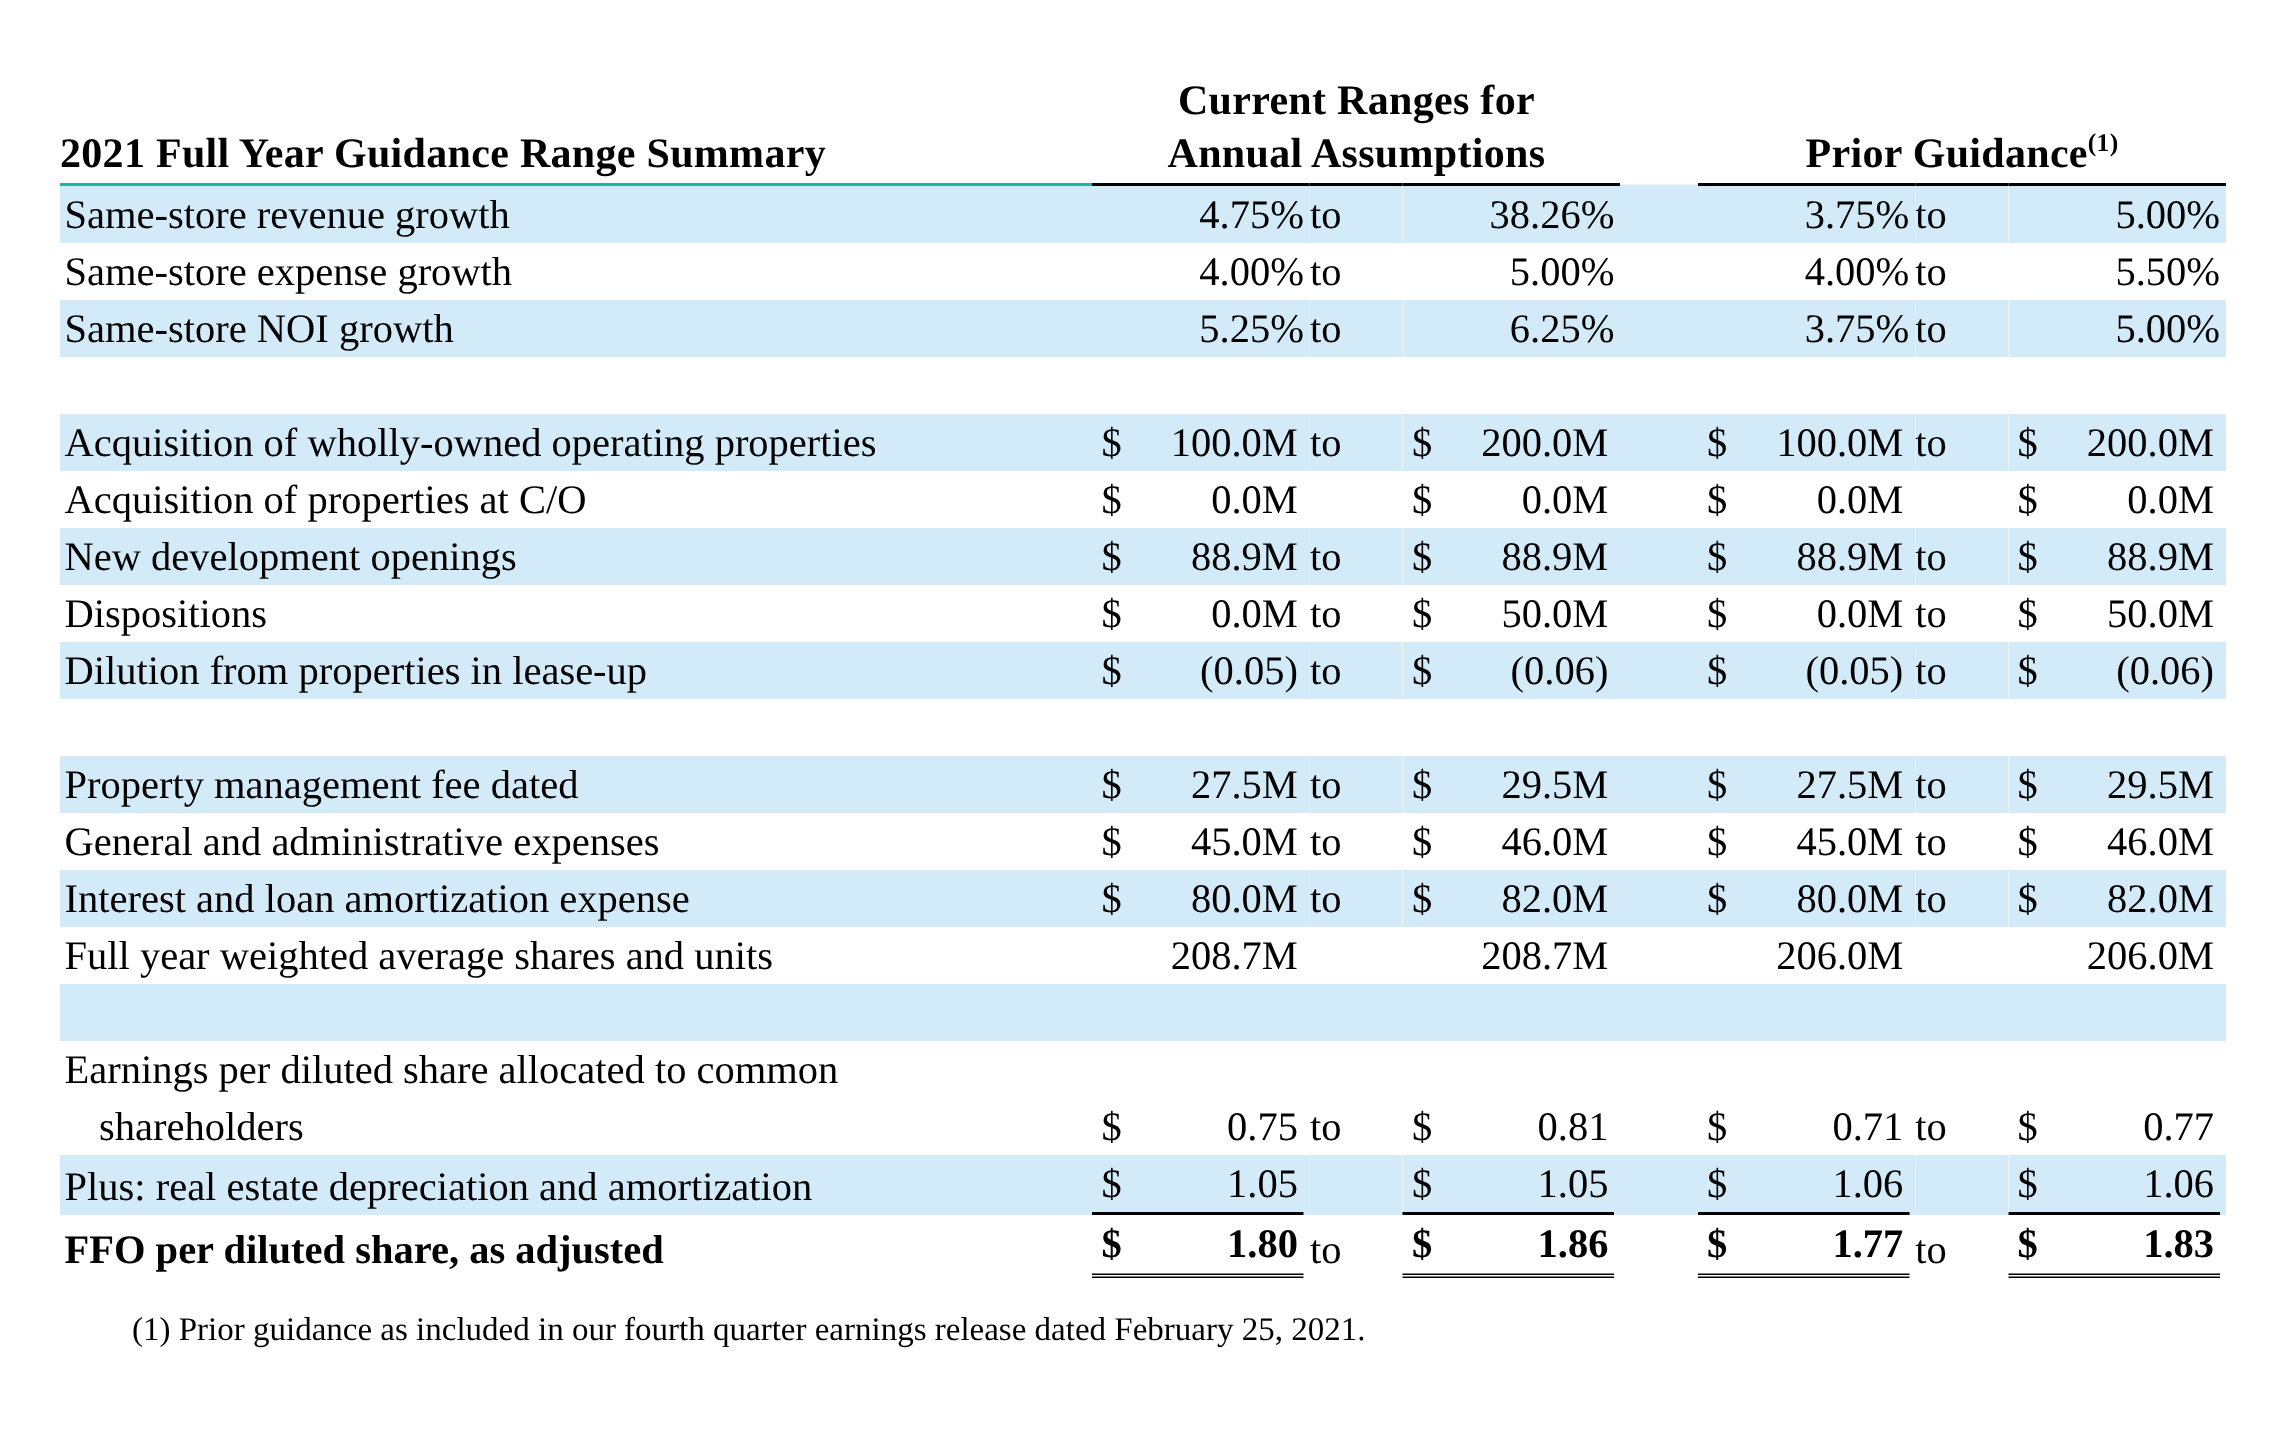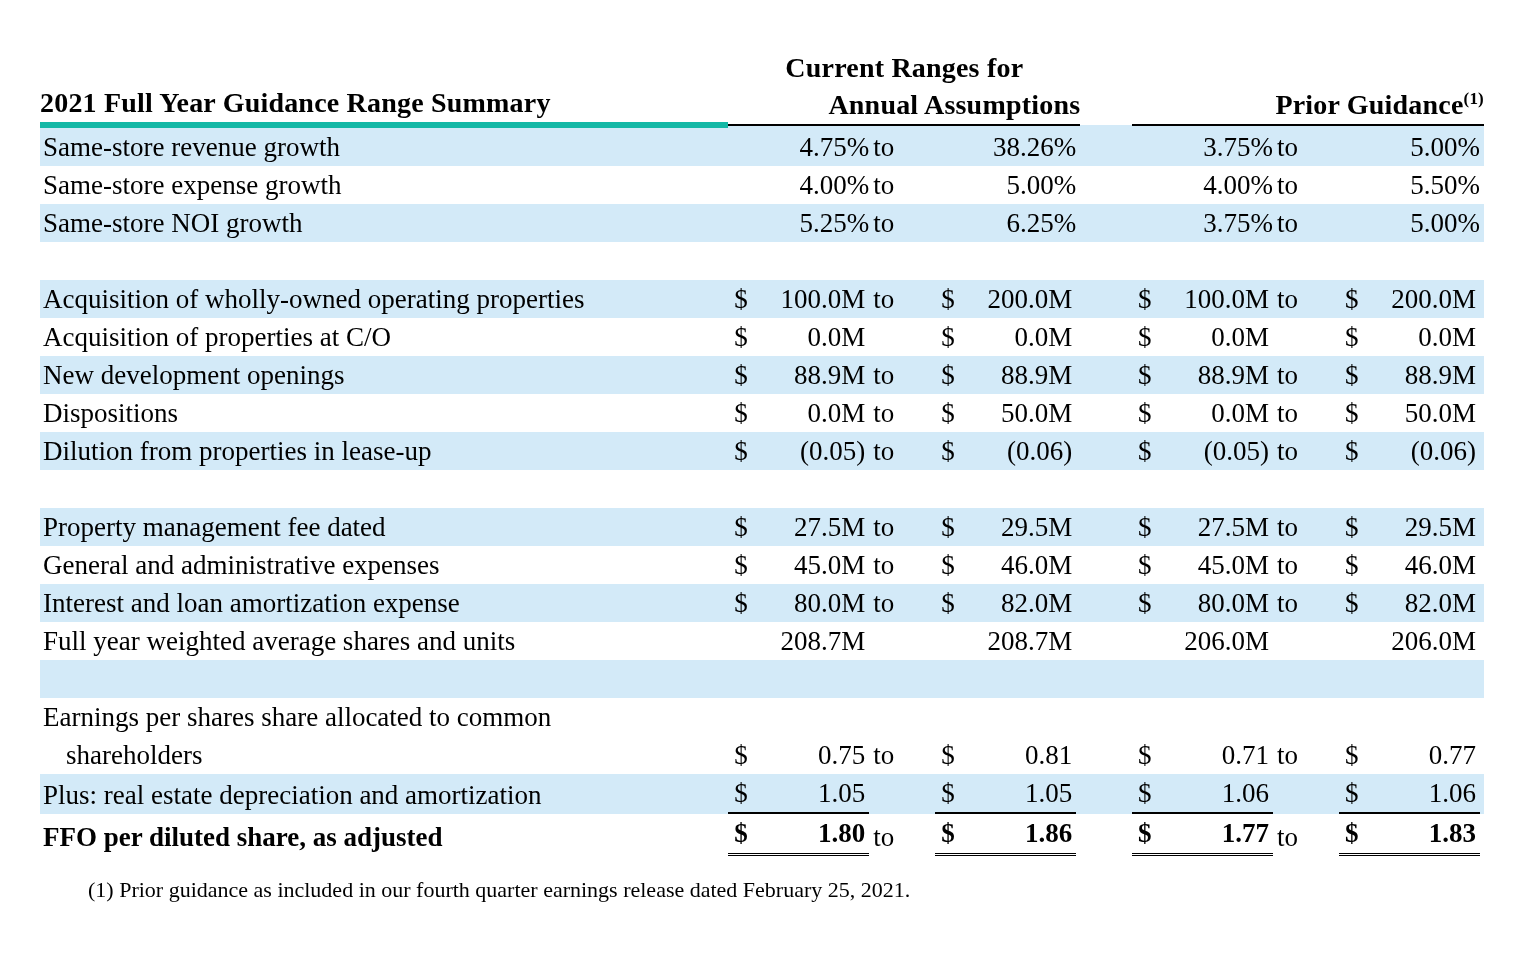--- a/index.html
+++ b/index.html
@@ -58,25 +58,25 @@
 
   .hdr-main td {
     font-size: 28px;
     font-weight: bold;
     height: 38px;
     line-height: 38px;
     letter-spacing: 0.2px;
   }
   .hdr-main td.h-title {
     text-align: left;
-    border-bottom: 6px solid #14b8a6;
+    border-bottom: 2px solid #14b8a6;
     padding-right: 10px;
   }
   .hdr-main td.h-span {
-    text-align: right;
+    text-align: center;
     border-bottom: 2px solid #000;
   }
   .hdr-main td.h-blank { border-bottom: none; }
 
   .sup {
     font-size: 17px;
     vertical-align: super;
     line-height: 0;
   }
 
@@ -490,21 +490,21 @@
               <span class="fig">206.0M</span>
             </span>
           </td>
     </tr>
 
     <tr class="gap-shaded">
           <td colspan="8"></td>
         </tr>
 
     <tr class="row">
-      <td class="label">Earnings per shares share allocated to common</td>
+      <td class="label">Earnings per diluted share allocated to common</td>
       <td class="num"></td>
       <td class="conn"></td>
       <td class="num"></td>
       <td></td>
       <td class="num"></td>
       <td class="conn"></td>
       <td class="num"></td>
     </tr>
 
     <tr class="row">

